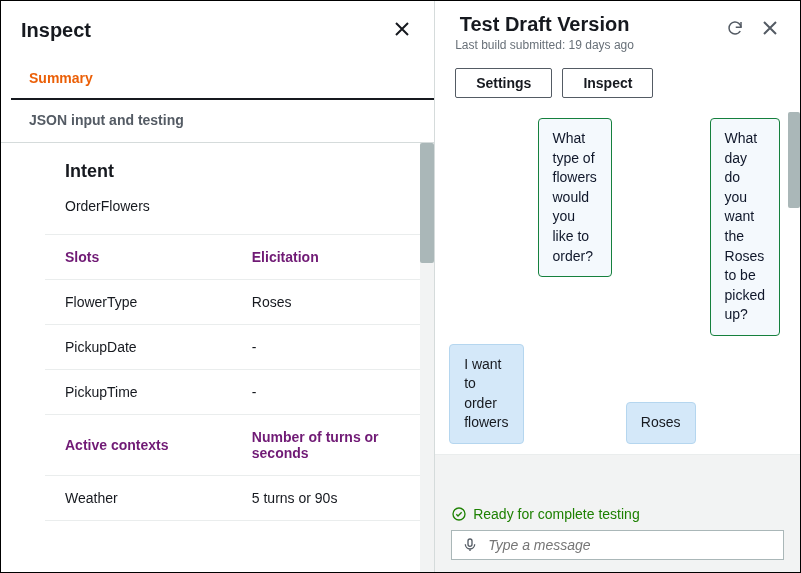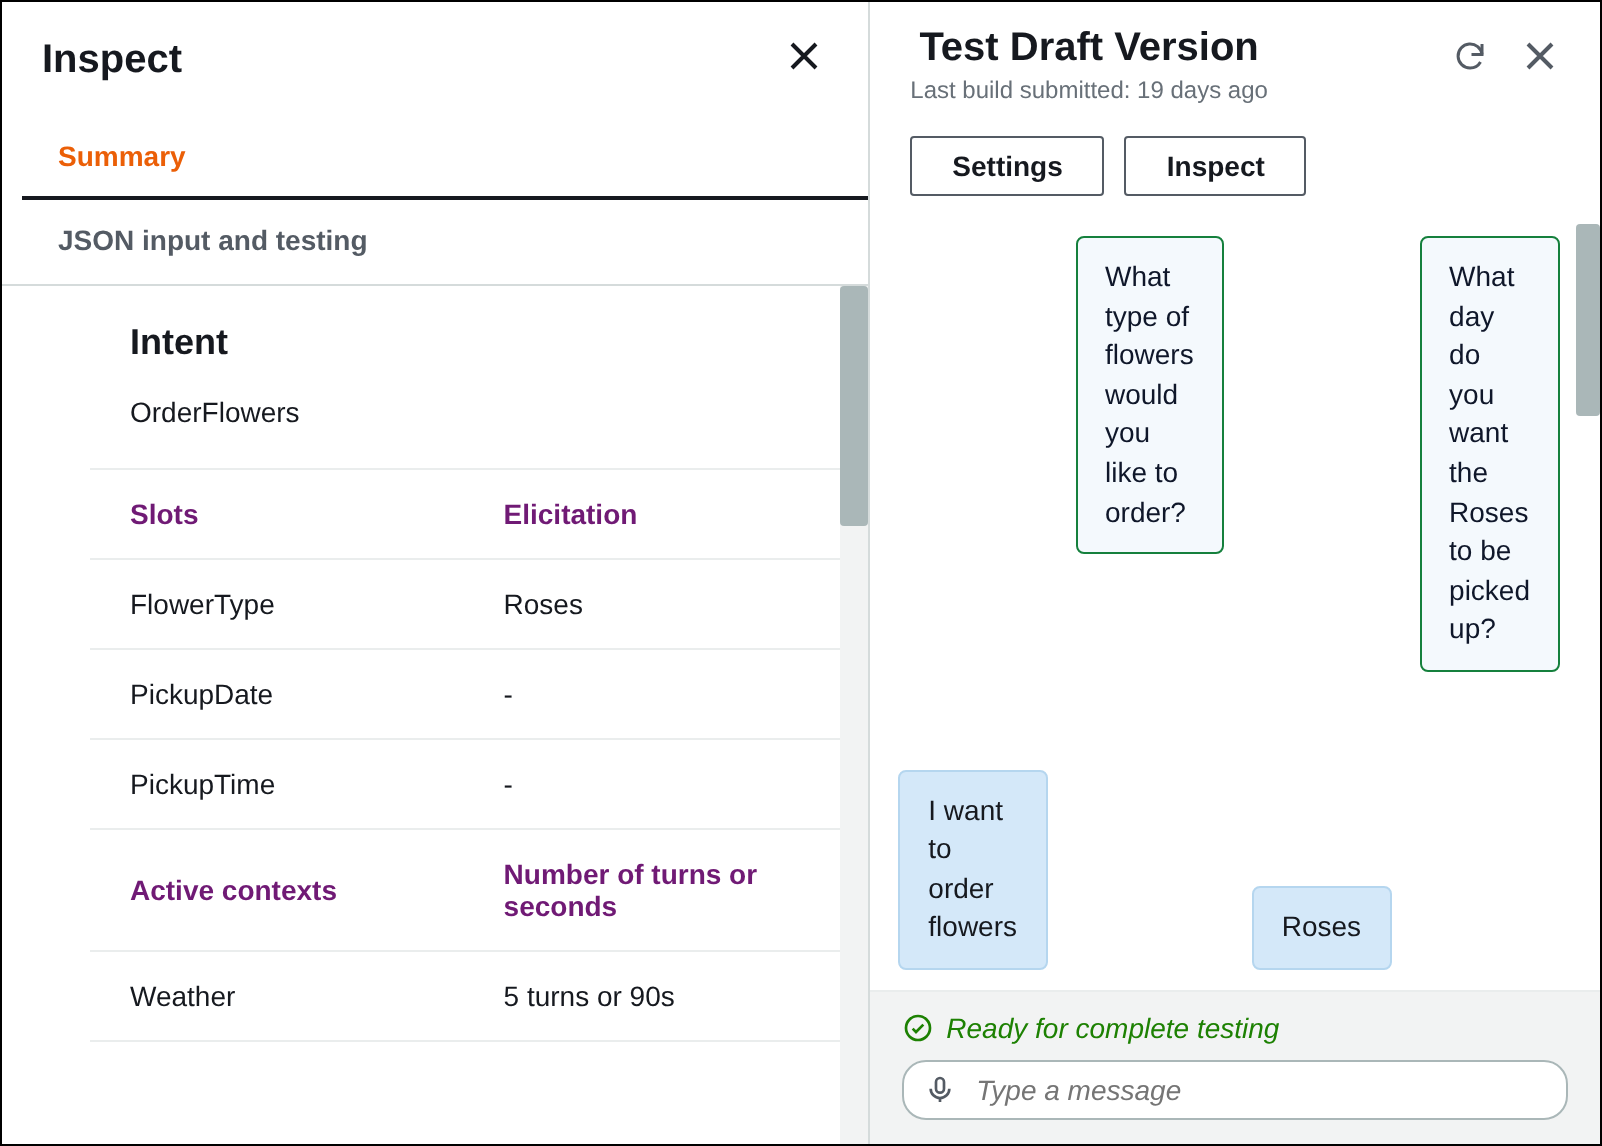--- a/index.html
+++ b/index.html
@@ -208,33 +208,33 @@
     background: #f2f3f3;
     padding: 10px 16px 12px 16px;
     border-top: 1px solid #eaeded;
   }
   .status-line {
     display: flex;
     align-items: center;
     gap: 6px;
     color: #1d8102;
     font-size: 14px;
-    font-style: italic;
     margin-bottom: 8px;
+    margin-top: 41px;
   }
   .status-check {
     width: 16px; height: 16px;
     flex-shrink: 0;
   }
   .input-row {
     display: flex;
     align-items: center;
     background: #fff;
     border: 1px solid #aab7b8;
-    border-radius: 12px;
+    border-radius: 0;
     padding: 6px 10px;
     gap: 10px;
   }
   .input-row input {
     border: none;
     outline: none;
     flex: 1;
     font-size: 14px;
     font-style: italic;
     color: #687078;

